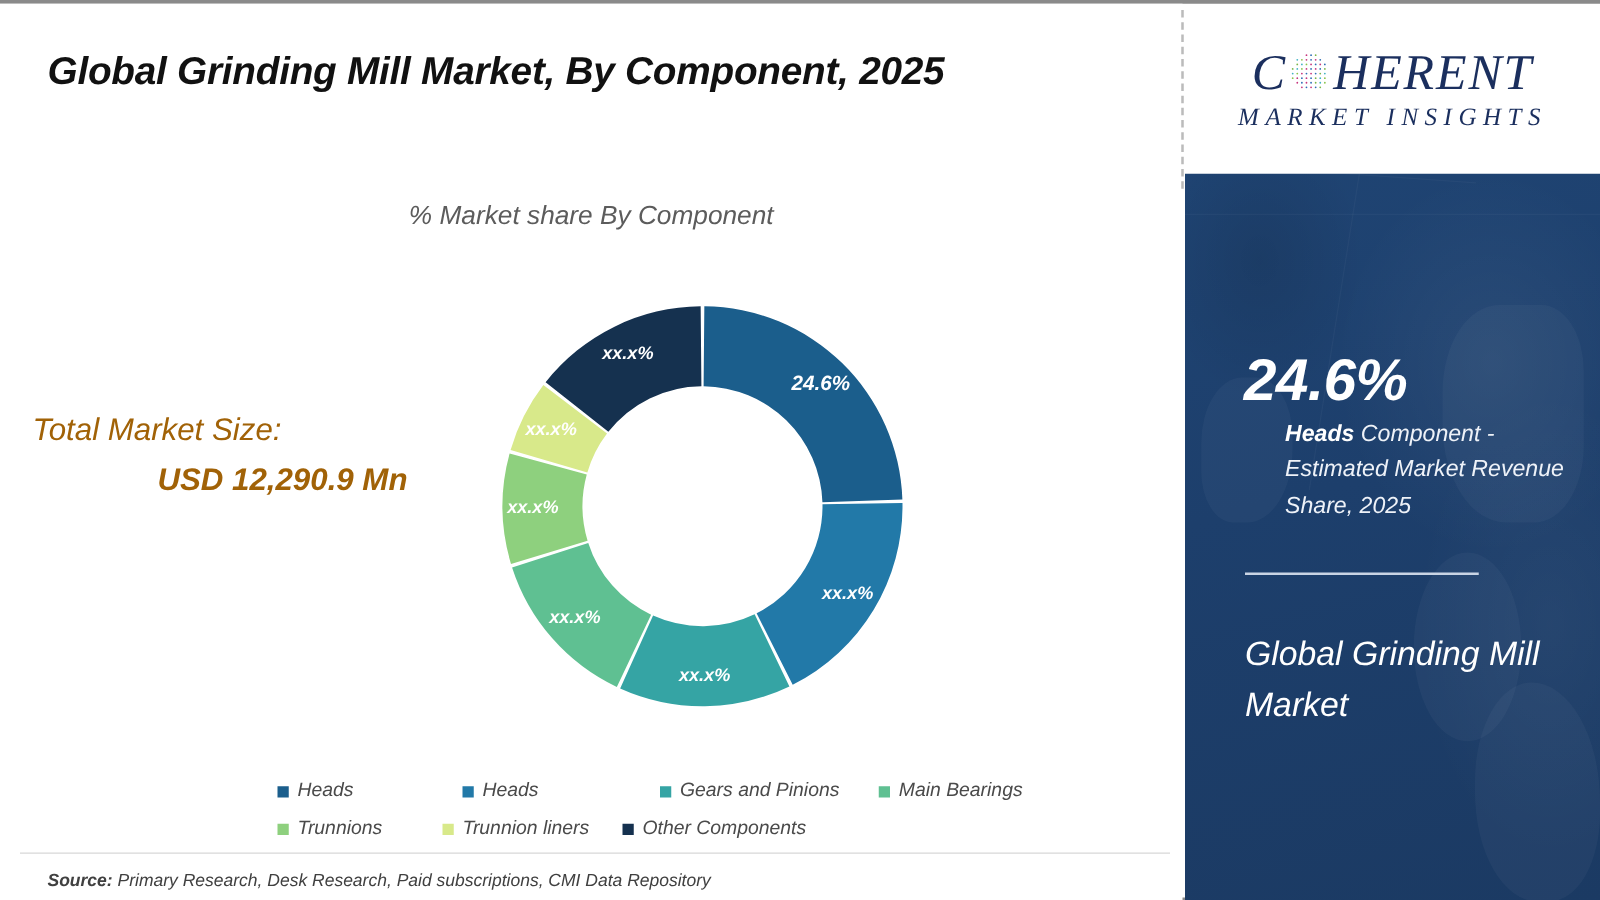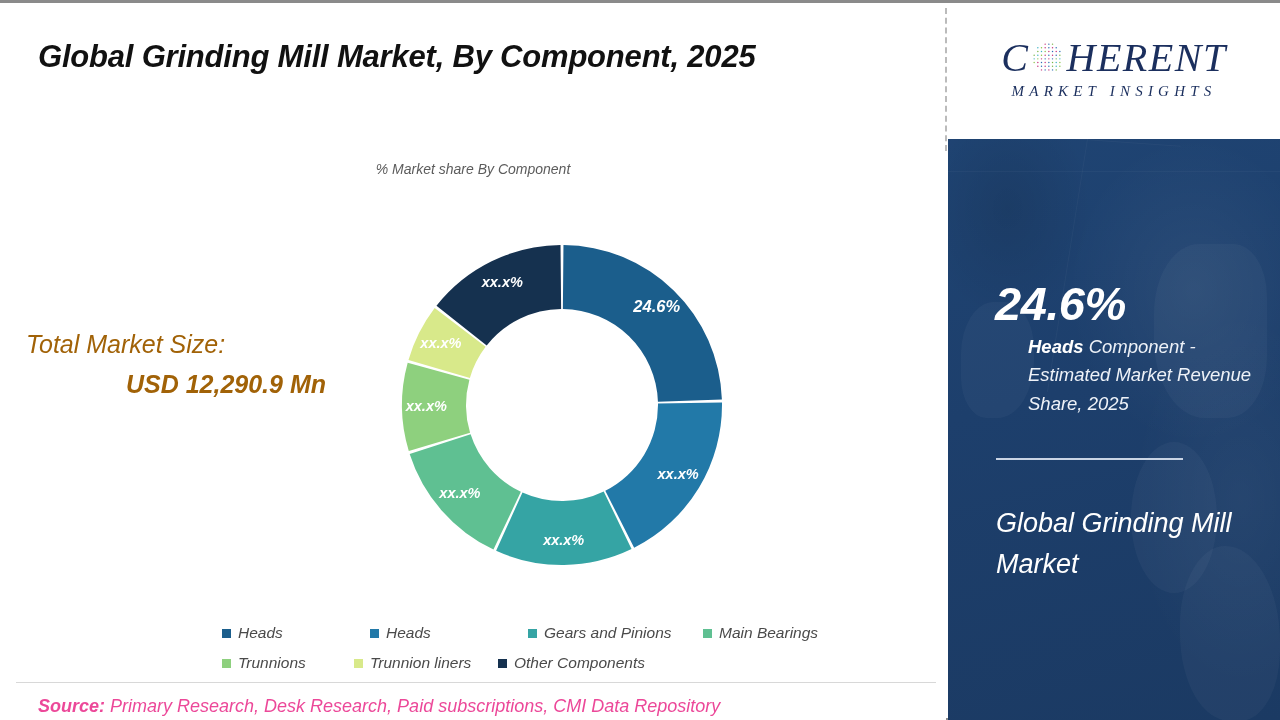--- a/index.html
+++ b/index.html
@@ -24,21 +24,21 @@
     position:absolute; left:0; top:0; width:946px; height:720px;
     background:#fff;
   }
   #chart-title {
     position:absolute; left:38px; top:30px; width:810px;
     font-size:31px; font-weight:bold; color:#111;
     line-height:1.58; letter-spacing:-0.2px;
   }
   #subtitle {
     position:absolute; left:0; top:158px; width:946px;
-    text-align:center; font-size:14px; color:#5c5c5c; font-weight:400;
+    text-align:center; font-size:21px; color:#5c5c5c; font-weight:400;
   }
   #market-size {
     position:absolute; left:26px; top:322px; width:300px;
     font-size:25px; color:#a16207; line-height:1.58;
   }
   #market-size .label { font-weight:400; display:block; }
   #market-size .value { font-weight:bold; display:block;text-align:right; }
 
   
   #donut-wrap {
@@ -63,21 +63,21 @@
   }
   .legend-text { font-size:15.5px; color:#4a4a4a; white-space:nowrap; }
 
   
   #source-rule {
     position:absolute; left:16px; top:679px; width:920px; height:1px;
     background:#d8d8d8;
   }
   #source {
     position:absolute; left:38px; top:693px;
-    font-size:18px; color:#ec4899; white-space:nowrap;
+    font-size:14px; color:#404040; white-space:nowrap;
   }
   #source .src-label { font-weight:bold; }
 
   
   #divider {
     position:absolute; left:945px; top:5px; width:0; height:143px;
     border-left:2px dashed #bbbbbb;
   }
 
   
@@ -96,21 +96,21 @@
     font-family:"Liberation Serif", serif;
     font-size:40px; color:#1b2f5e; letter-spacing:1.5px;
     height:48px;
   }
   #logo-globe {
     width:35px; height:35px; margin:0 1px; flex:none; position:relative; top:1px;
   }
   #logo-sub {
     text-align:center;
     font-family:"Liberation Serif", serif;
-    font-size:15px; color:#1b2f5e; letter-spacing:5.2px;
+    font-size:20px; color:#1b2f5e; letter-spacing:5.2px;
     margin-top:2px;
   }
   #blue-panel {
     position:absolute; left:0; top:133px; width:332px; height:582px;
     background:
       radial-gradient(ellipse 180px 220px at 74% 26%, rgba(255,255,255,0.055), rgba(255,255,255,0) 70%),
       radial-gradient(ellipse 150px 260px at 88% 62%, rgba(255,255,255,0.045), rgba(255,255,255,0) 72%),
       radial-gradient(ellipse 120px 160px at 18% 12%, rgba(0,0,0,0.10), rgba(0,0,0,0) 70%),
       linear-gradient(165deg, #1f4473 0%, #1d3f6c 42%, #1b3a63 100%);
     overflow:hidden;

